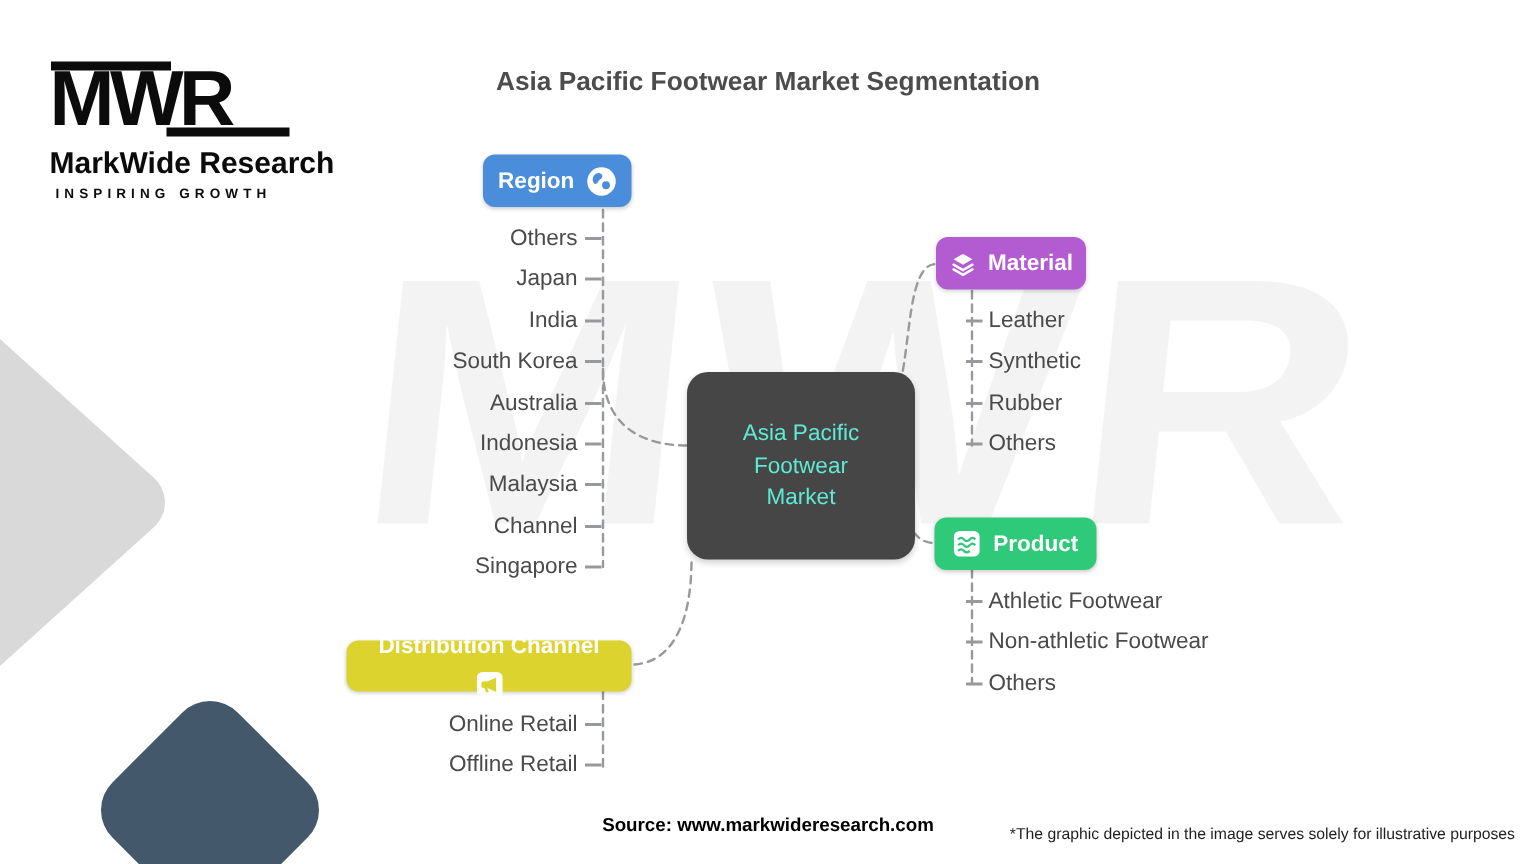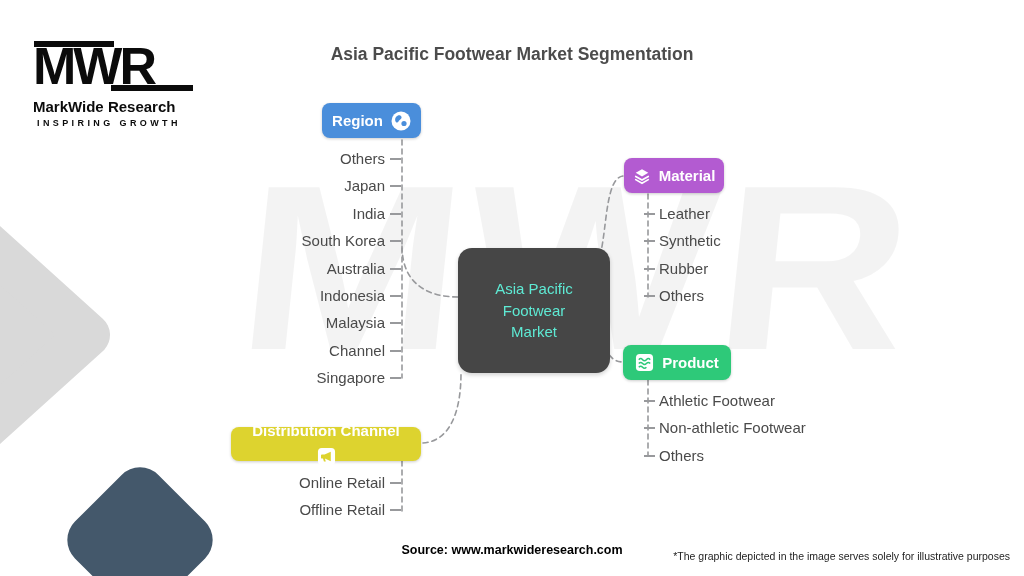--- a/index.html
+++ b/index.html
@@ -14,21 +14,21 @@
     font-size:235px;font-weight:900;line-height:1;letter-spacing:4px;
     color:#000;opacity:0.045;transform:skewX(-6deg) scaleX(1.12);transform-origin:left top;
     user-select:none;
   }
   
   .logo{position:absolute;left:33px;top:38px;width:175px;z-index:2;}
   .logo-mark-wrap{position:relative;height:56px;}
   .logo-mark{font-size:52px;font-weight:900;letter-spacing:-3px;line-height:56px;color:#0b0b0b;}
   .logo-bar-top{position:absolute;left:1px;top:3px;width:80px;height:6px;background:#0b0b0b;}
   .logo-bar-bot{position:absolute;left:78px;top:47px;width:82px;height:6px;background:#0b0b0b;}
-  .logo-name{font-size:15px;font-weight:800;color:#0b0b0b;margin-top:4px;white-space:nowrap;}
+  .logo-name{font-size:20px;font-weight:800;color:#0b0b0b;margin-top:4px;white-space:nowrap;}
   .logo-tagline{font-size:9px;font-weight:700;color:#0b0b0b;letter-spacing:3.4px;text-transform:uppercase;margin-top:3px;margin-left:4px;white-space:nowrap;}
   
   .title{position:absolute;left:0;top:44px;width:100%;text-align:center;
     font-size:17.5px;font-weight:bold;color:#4c4c4c;z-index:2;}
   
   .connector-svg{position:absolute;left:0;top:0;z-index:1;}
   .connector-svg path,.connector-svg line{fill:none;stroke:#98999c;stroke-width:1.6;stroke-dasharray:5 4;stroke-linecap:round;}
   
   .center-node{
     position:absolute;left:458px;top:248px;width:152px;height:125px;background:#464646;

